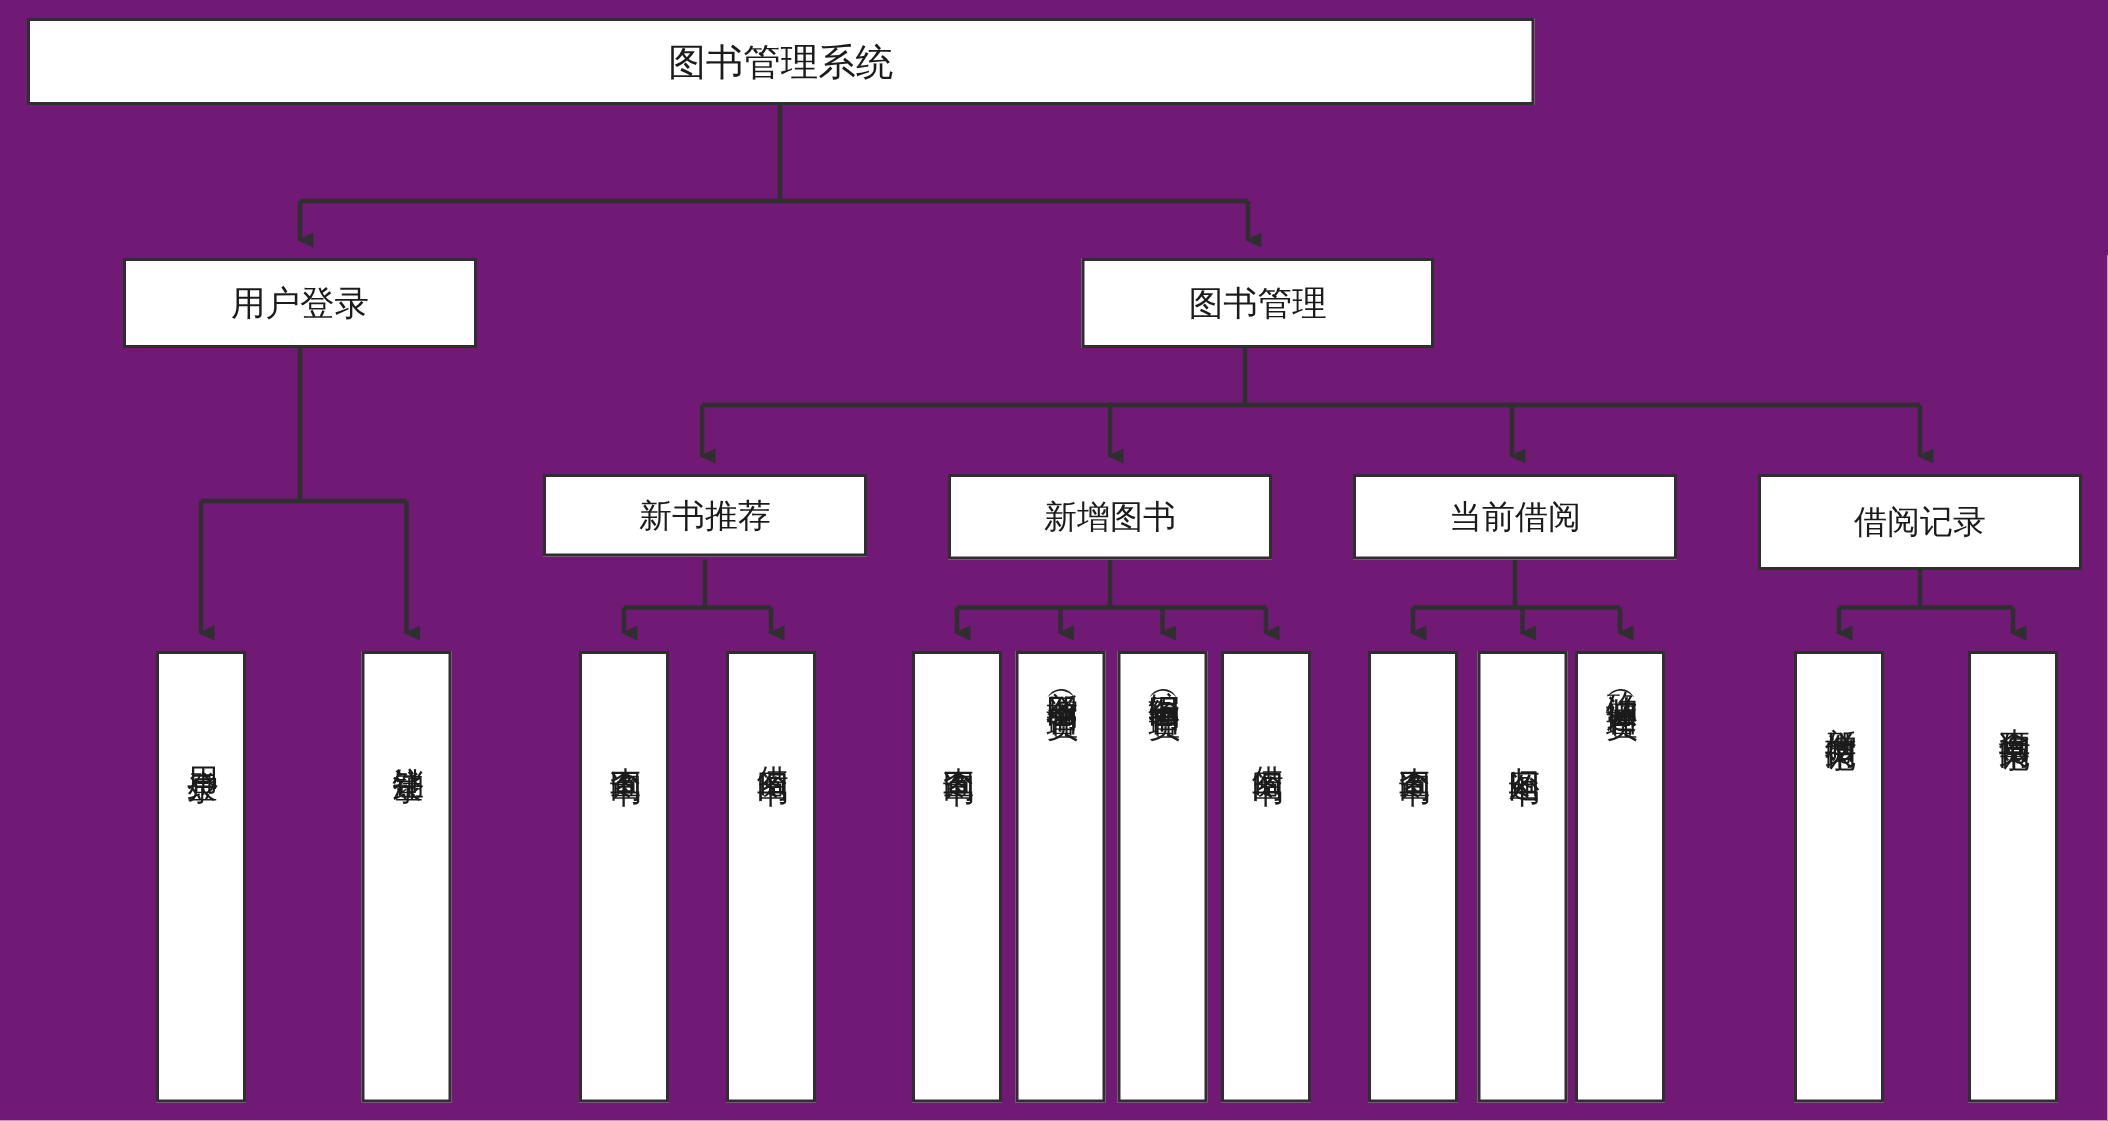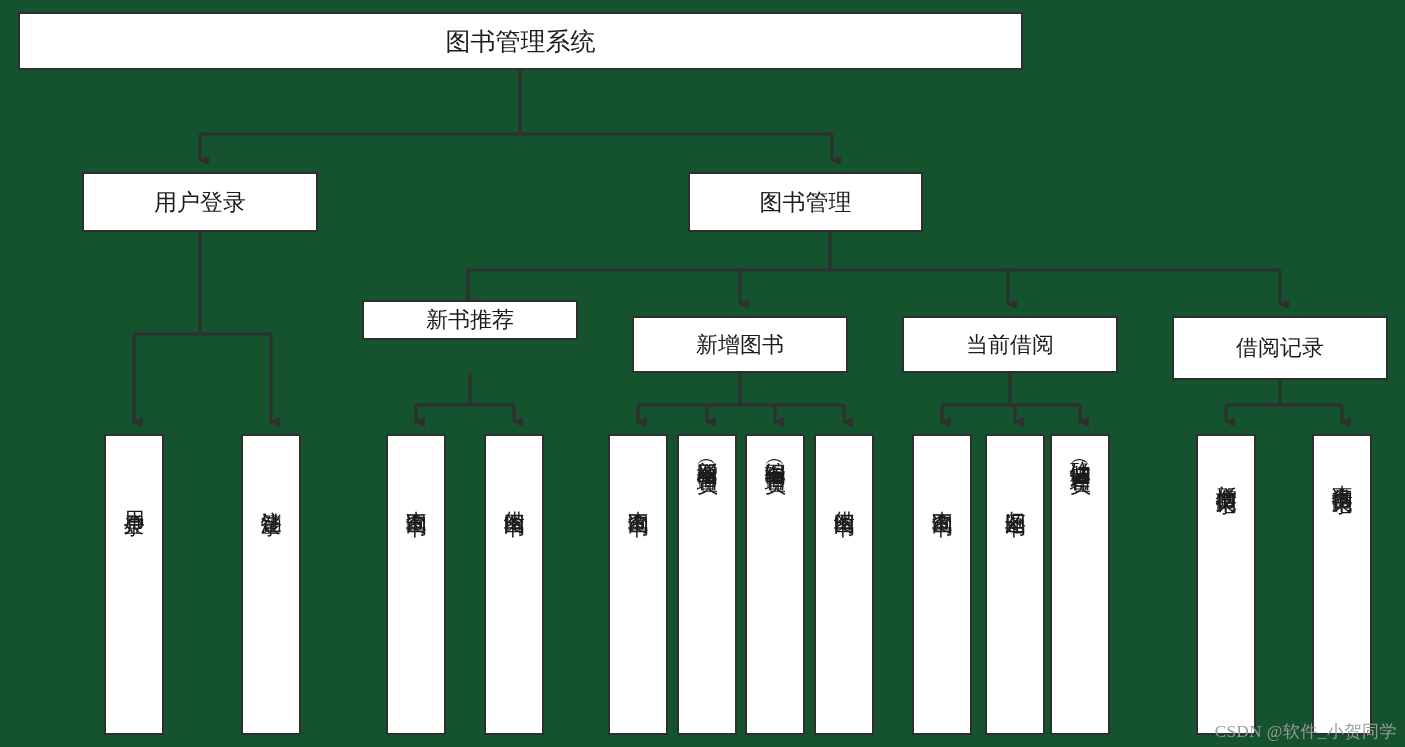--- a/index.html
+++ b/index.html
@@ -5,22 +5,22 @@
 <style>
   html, body {
     margin: 0;
     padding: 0;
     background: #ffffff;
   }
   #canvas {
     position: relative;
     width: 1405px;
     height: 747px;
-    background: #14532d;
-    font-family: Liberation Serif, serif;
+    background: #701a75;
+    font-family: Liberation Sans, sans-serif;
     overflow: hidden;
   }
   #wires {
     position: absolute;
     left: 0;
     top: 0;
     width: 1405px;
     height: 747px;
     pointer-events: none;
   }
@@ -130,25 +130,25 @@
     </g>
   </svg>
 
   <div class="node root" style="left: 18px; top: 12px; width: 1005px; height: 58px; border-color: rgb(47, 47, 47); background: rgb(255, 255, 255); color: rgb(27, 27, 27);">
     <span>图书管理系统</span>
   </div>
 
   <div class="node level1" style="left: 82px; top: 172px; width: 236px; height: 60px; border-color: rgb(47, 47, 47); background: rgb(255, 255, 255); color: rgb(27, 27, 27);">
     <span>用户登录</span>
   </div>
-  <div class="node level1" style="left: 688px; top: 172px; width: 235px; height: 60px; border-color: rgb(47, 47, 47); background: rgb(255, 255, 255); color: rgb(27, 27, 27);">
+  <div class="node level1" style="left: 721px; top: 172px; width: 235px; height: 60px; border-color: rgb(47, 47, 47); background: rgb(255, 255, 255); color: rgb(27, 27, 27);">
     <span>图书管理</span>
   </div>
 
-  <div class="node level2" style="left: 362px; top: 300px; width: 216px; height: 40px; border-color: rgb(47, 47, 47); background: rgb(255, 255, 255); color: rgb(27, 27, 27);">
+  <div class="node level2" style="left: 362px; top: 316px; width: 216px; height: 55px; border-color: rgb(47, 47, 47); background: rgb(255, 255, 255); color: rgb(27, 27, 27);">
     <span>新书推荐</span>
   </div>
   <div class="node level2" style="left: 632px; top: 316px; width: 216px; height: 57px; border-color: rgb(47, 47, 47); background: rgb(255, 255, 255); color: rgb(27, 27, 27);">
     <span>新增图书</span>
   </div>
   <div class="node level2" style="left: 902px; top: 316px; width: 216px; height: 57px; border-color: rgb(47, 47, 47); background: rgb(255, 255, 255); color: rgb(27, 27, 27); text-align: center;">
     <span>当前借阅</span>
   </div>
   <div class="node level2" style="left: 1172px; top: 316px; width: 216px; height: 64px; border-color: rgb(47, 47, 47); background: rgb(255, 255, 255); color: rgb(27, 27, 27);">
     <span>借阅记录</span>
@@ -187,15 +187,14 @@
   <div class="node leaf pad-top" style="left: 1050px; top: 434px; width: 60px; height: 301px; border-color: rgb(47, 47, 47); background: rgb(255, 255, 255); color: rgb(27, 27, 27);">
     <span class="vtext">确认归还（管理员）</span>
   </div>
   <div class="node leaf pad-mid" style="left: 1196px; top: 434px; width: 60px; height: 301px; border-color: rgb(47, 47, 47); background: rgb(255, 255, 255); color: rgb(27, 27, 27);">
     <span class="vtext">新增借阅记录</span>
   </div>
   <div class="node leaf pad-mid" style="left: 1312px; top: 434px; width: 60px; height: 301px; border-color: rgb(47, 47, 47); background: rgb(255, 255, 255); color: rgb(27, 27, 27);">
     <span class="vtext">查询借阅记录</span>
   </div>
 
-  <div id="watermark" style="color: rgb(154, 154, 154);">CSDN @软件_小贺同学</div>
 
 </div>
 
 </body></html>

